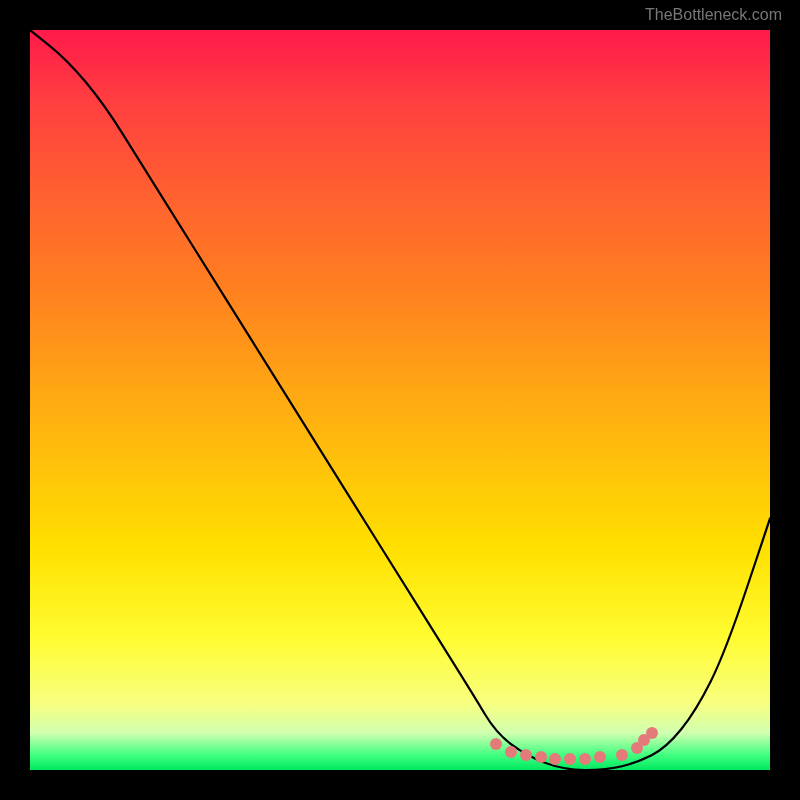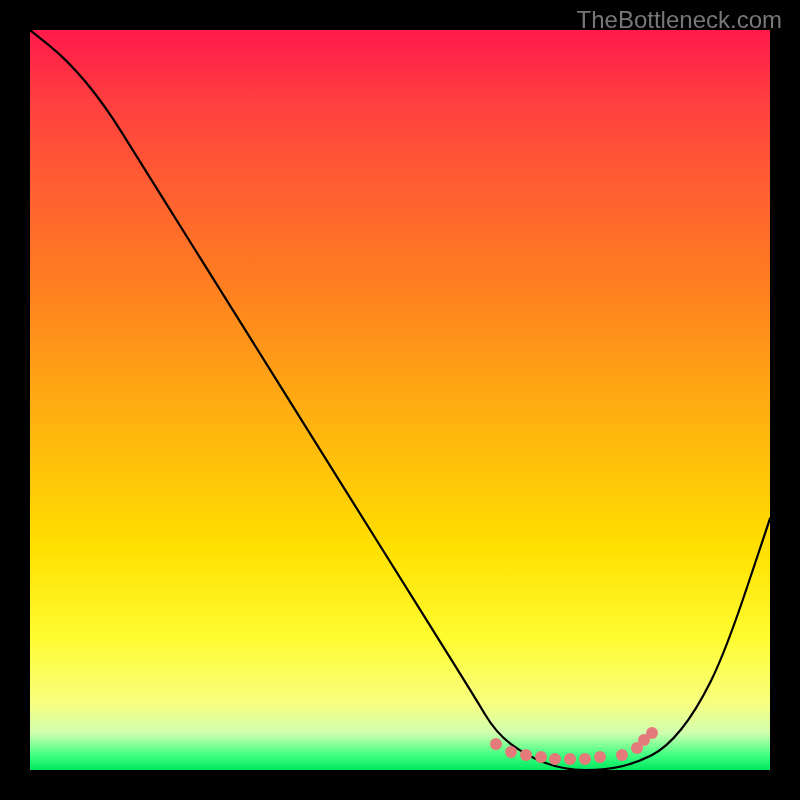--- a/index.html
+++ b/index.html
@@ -9,21 +9,21 @@
     height: 800px;
     background: #000;
     position: relative;
     font-family: Arial, sans-serif;
   }
   .watermark {
     position: absolute;
     top: 6px;
     right: 18px;
     color: #777;
-    font-size: 24px;
+    font-size: 16px;
     font-weight: 500;
     z-index: 10;
   }
   .plot-container {
     position: absolute;
     left: 30px;
     top: 30px;
     width: 740px;
     height: 740px;
   }

